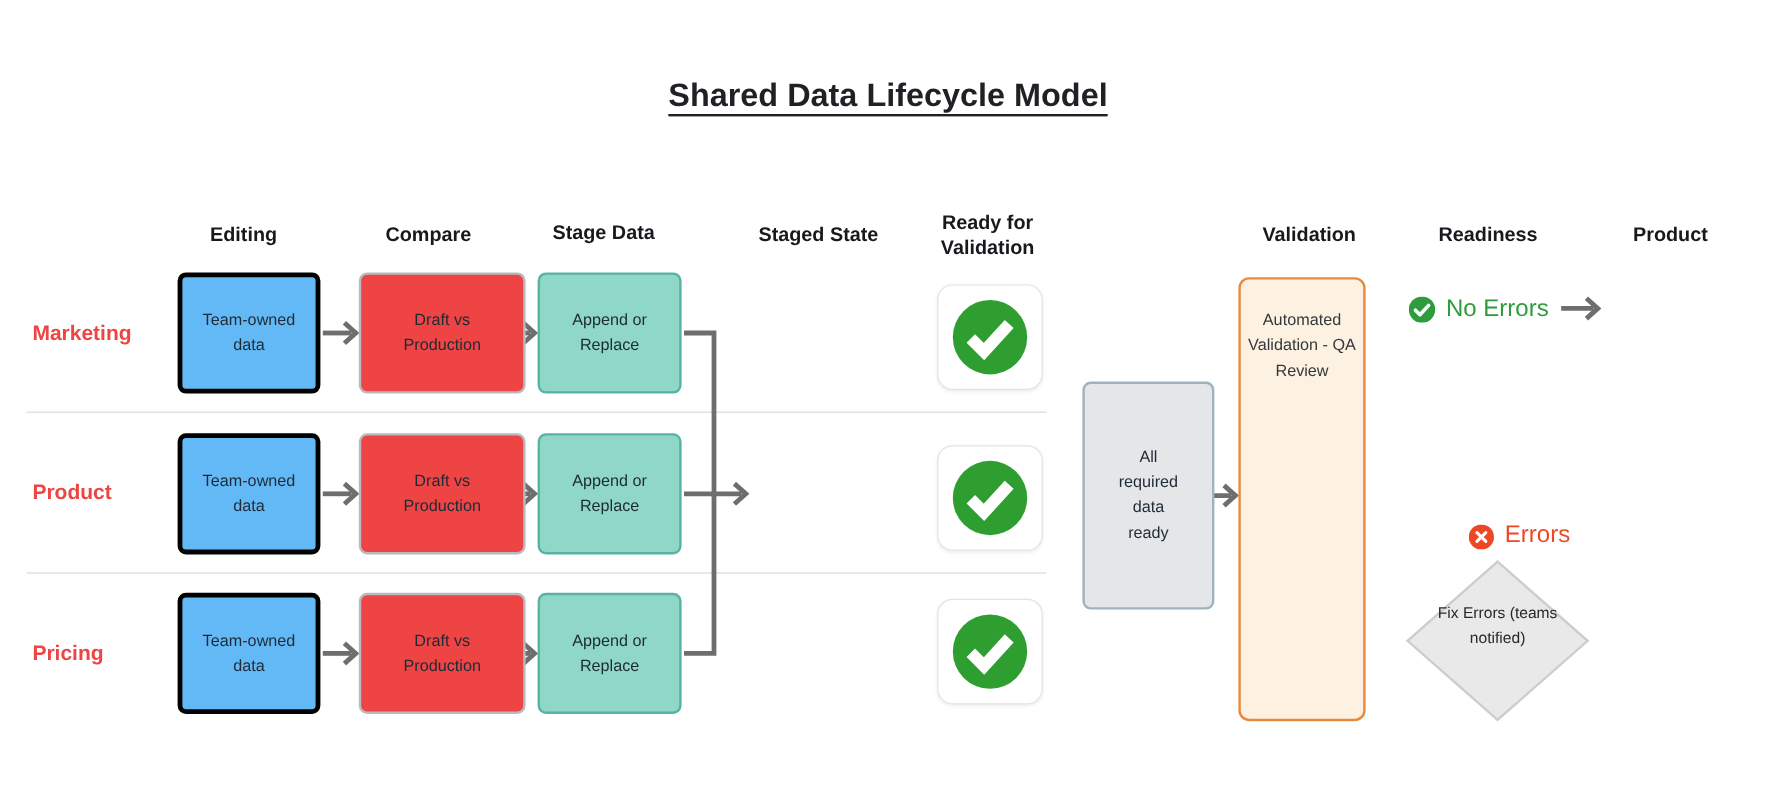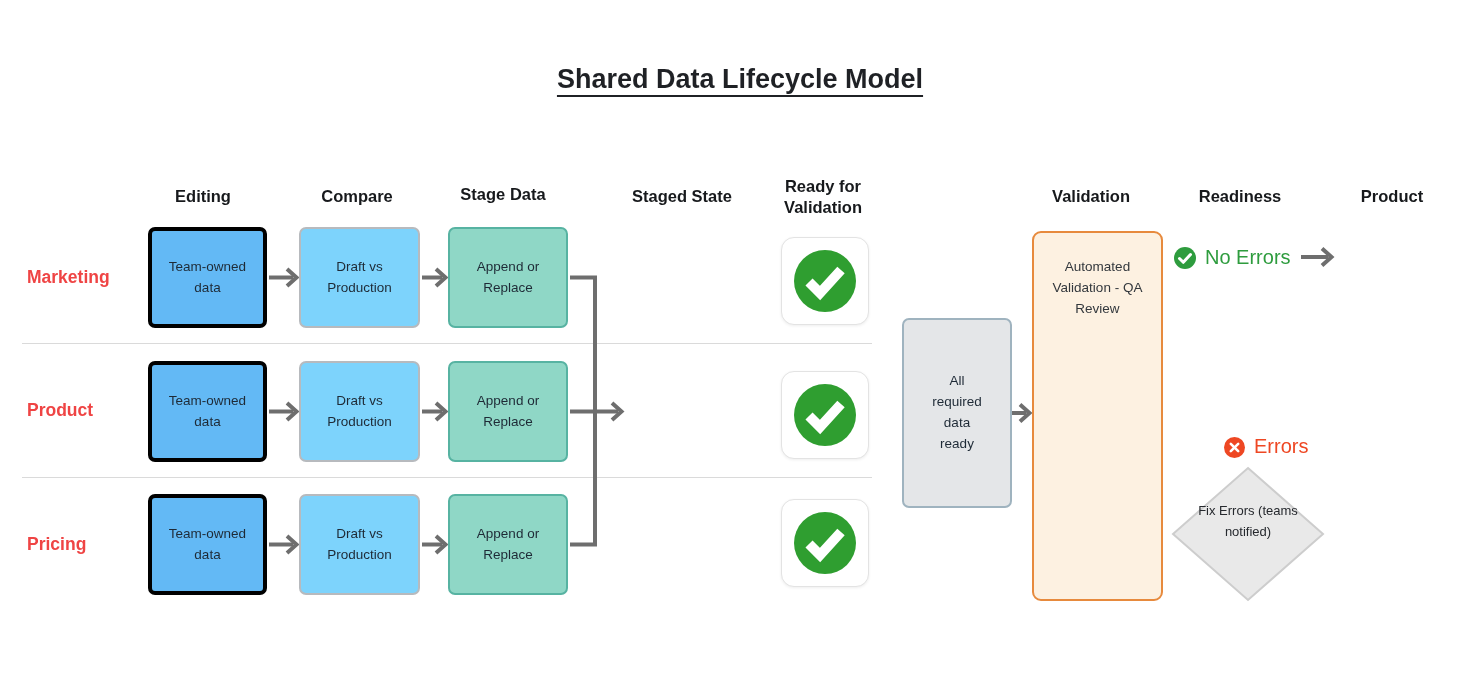--- a/index.html
+++ b/index.html
@@ -18,34 +18,34 @@
   }
   .row-label{
     position:absolute;left:27px;font-size:17.5px;font-weight:700;color:#ef4444;
   }
   .divider{position:absolute;left:22px;width:850px;height:1px;background:#dadada;}
   .node{
     position:absolute;box-sizing:border-box;display:flex;align-items:center;justify-content:center;
     text-align:center;font-size:13.5px;line-height:1.55;color:#1e2a36;border-radius:7px;
   }
   .node-blue{background:#63b9f5;border:4px solid #000000;width:119px;height:101px;left:148px;}
-  .node-gray{background:#7dd3fc;border:2px solid #b7babe;width:121px;height:101px;left:299px;}
+  .node-gray{background:#ef4444;border:2px solid #b7babe;width:139px;height:101px;left:299px;}
   .node-teal{background:#8fd7c6;border:2px solid #57b3a2;width:120px;height:101px;left:448px;}
   .node-text{max-width:104px;}
   .staged{
     left:624px;top:227px;width:121px;height:368px;background:#8fd7c6;border:2px solid #57b3a2;
     border-radius:9px;align-items:flex-start;padding-top:52px;
   }
   .staged .node-text{max-width:84px;}
   .gate{
     left:902px;top:318px;width:110px;height:190px;background:#e4e6e8;border:2px solid #9fb3bf;border-radius:7px;
   }
   .gate .node-text{max-width:60px;}
   .validation-box{
-    left:1032px;top:231px;width:131px;height:370px;background:#fdf1e1;border:2.5px solid #e78a3d;
+    left:1032px;top:231px;width:106px;height:370px;background:#fdf1e1;border:2.5px solid #e78a3d;
     border-radius:9px;align-items:flex-start;padding-top:24px;color:#33383d;
   }
   .validation-box .node-text{max-width:102px;}
   .release-box{
     left:1335px;top:227px;width:123px;height:185px;background:#38913f;border:none;border-radius:9px;color:#ffffff;
   }
   .release-box .node-text{max-width:64px;}
   .check-card{
     position:absolute;left:781px;width:86px;height:86px;background:#ffffff;
     border:1.5px solid #e3e3e3;border-radius:13px;box-shadow:0 1px 3px rgba(0,0,0,0.07);

